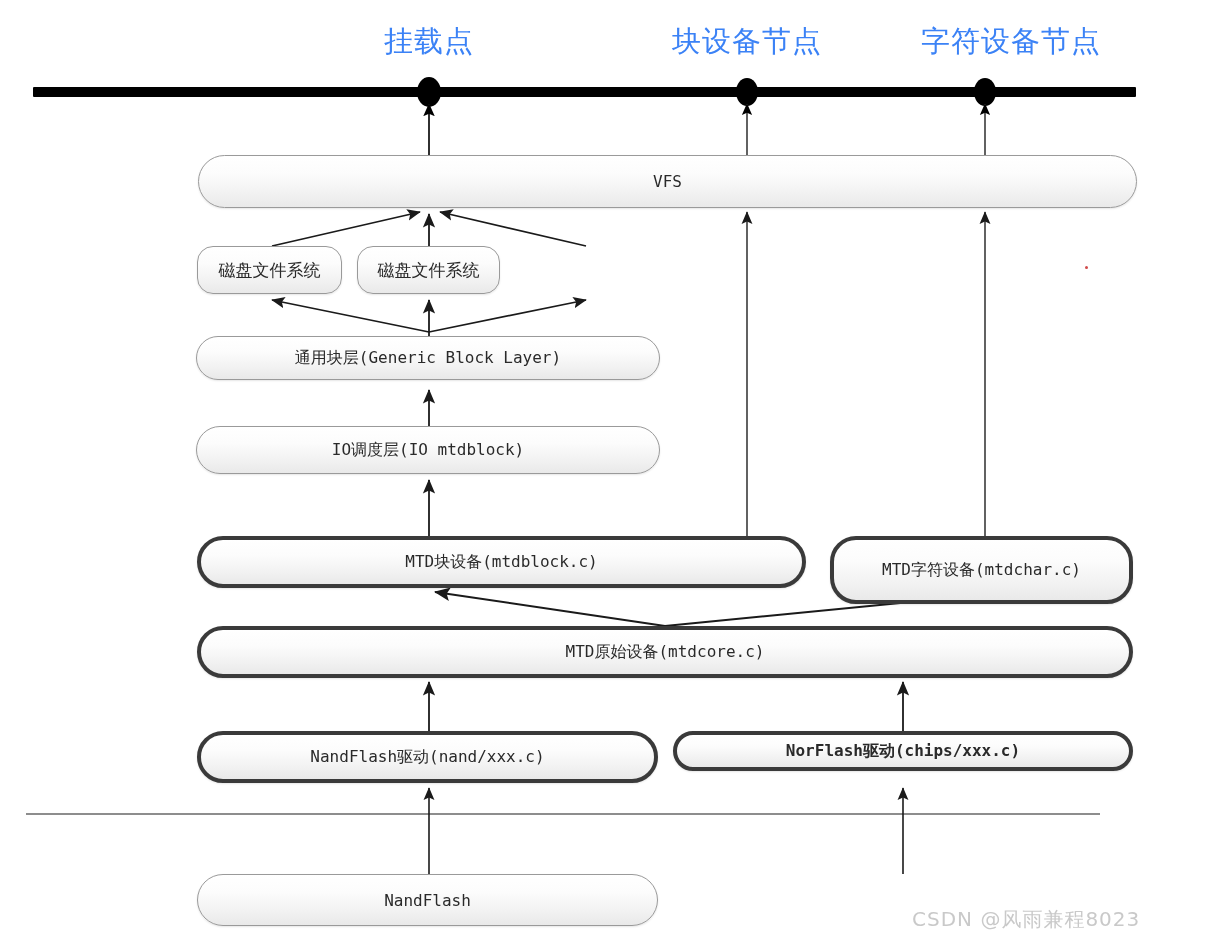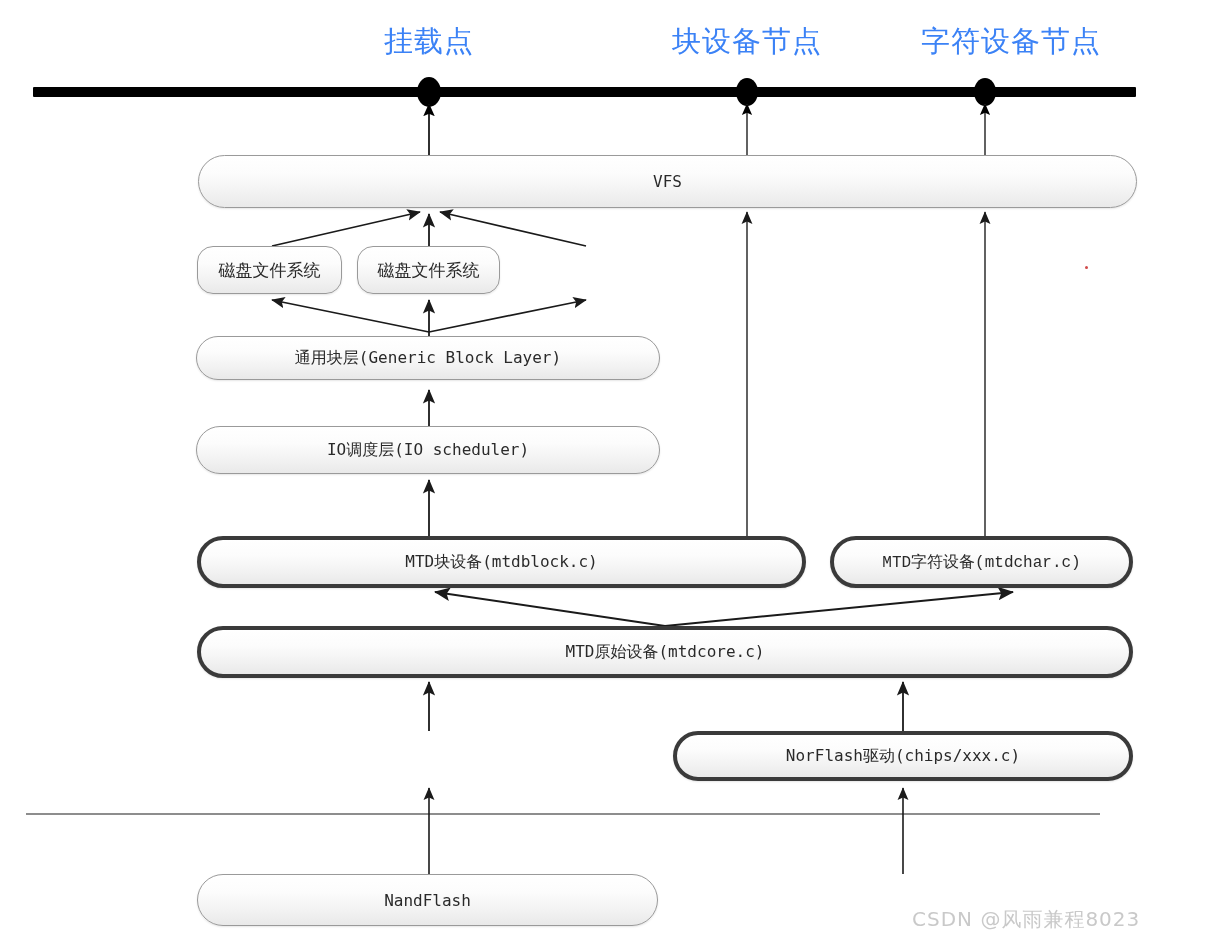--- a/index.html
+++ b/index.html
@@ -173,37 +173,40 @@
   <div class="node-box small" style="left:357px; top:246px; width:143px; height:48px;">
     <span>磁盘文件系统</span>
   </div>
 
 
   <div class="node-box pill" style="left:196px; top:336px; width:464px; height:44px;">
     <span>通用块层(Generic Block Layer)</span>
   </div>
 
   <div class="node-box pill" style="left:196px; top:426px; width:464px; height:48px;">
-    <span>IO调度层(IO scheduler)</span>
+    <span>IO调度层(IO mtdblock)</span>
   </div>
 
   <div class="node-box thick" style="left:197px; top:536px; width:609px; height:52px;">
     <span>MTD块设备(mtdblock.c)</span>
   </div>
 
-  <div class="node-box thick" style="left:830px; top:536px; width:303px; height:52px;font-family:Liberation Mono, monospace;">
+  <div class="node-box thick" style="left:830px; top:536px; width:303px; height:68px;">
     <span>MTD字符设备(mtdchar.c)</span>
   </div>
 
   <div class="node-box thick" style="left:197px; top:626px; width:936px; height:52px;">
     <span>MTD原始设备(mtdcore.c)</span>
   </div>
 
-
-  <div class="node-box thick" style="left:673px; top:731px; width:460px; height:50px;">
+  <div class="node-box thick" style="left:197px; top:731px; width:461px; height:52px;">
+    <span>NandFlash驱动(nand/xxx.c)</span>
+  </div>
+
+  <div class="node-box thick" style="left:673px; top:731px; width:460px; height:40px;font-weight:bold;">
     <span>NorFlash驱动(chips/xxx.c)</span>
   </div>
 
   <div class="node-box pill" style="left:197px; top:874px; width:461px; height:52px;">
     <span>NandFlash</span>
   </div>
 
 
   <div class="red-dot" style="left:1085px; top:266px;"></div>
 

